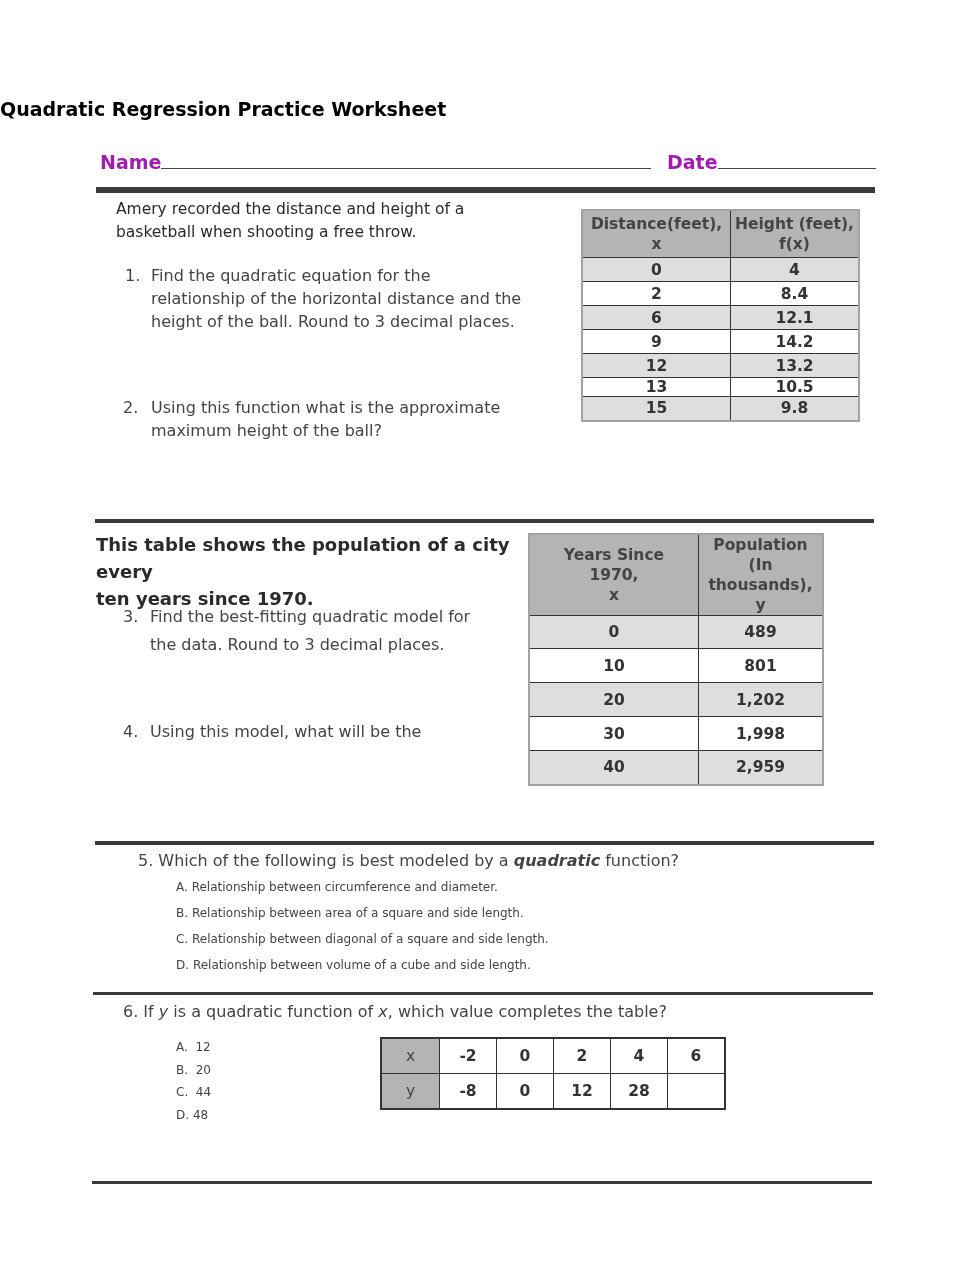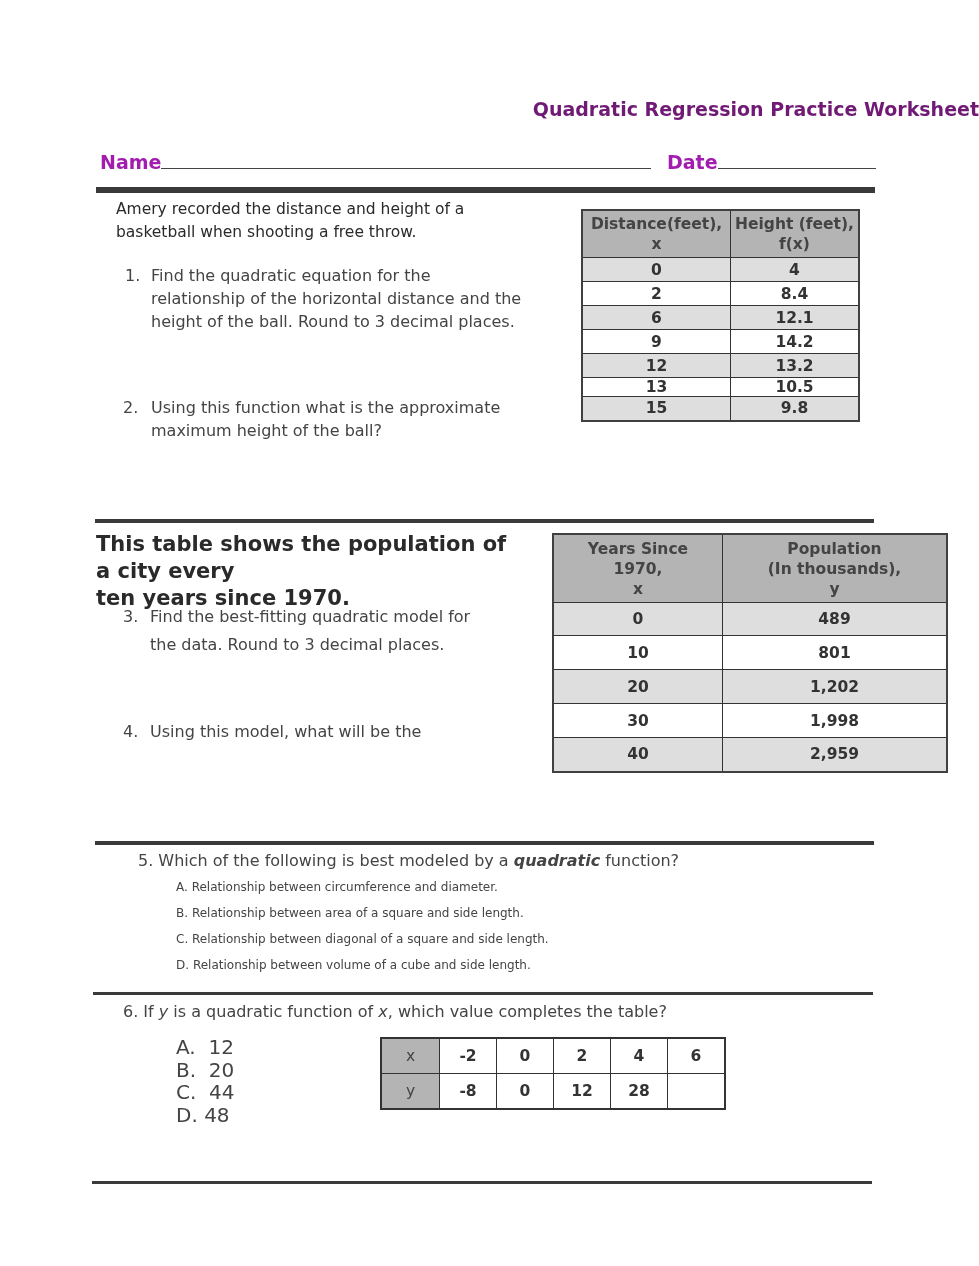--- a/index.html
+++ b/index.html
@@ -2,48 +2,48 @@
 <html><head>
 <meta charset="utf-8">
 <style>
   html, body { margin: 0; padding: 0; background: #ffffff; }
   body {
     width: 979px; height: 1266px; position: relative; overflow: hidden;
     font-family: "DejaVu Sans", sans-serif; color: #2a2a2a;
   }
   .abs { position: absolute; }
   .title {
-    left: 0; width: 979px; top: 98px; text-align: right;
-    font-size: 19px; font-weight: bold; color: #701a75;
+    left: 0; width: 979px; top: 98px; text-align: left;
+    font-size: 19px; font-weight: bold; color: #000000;
   }
   .name-row { top: 150px; font-size: 19px; font-weight: bold; color: #a21caf; }
   .blank { display: inline-block; border-bottom: 1.5px solid #444; vertical-align: baseline; height: 18px; }
   .rule-thick { background: #3a3a3a; height: 6px; }
   .rule-med { background: #3a3a3a; height: 4px; }
   .rule-thin { background: #3a3a3a; height: 3px; }
 
   .intro { font-size: 15.5px; font-weight: normal; color: #2a2a2a; line-height: 23px; margin-left: 18px; }
-  .intro2 { font-size: 21px; font-weight: bold; color: #2a2a2a; line-height: 27px; }
+  .intro2 { font-size: 18px; font-weight: bold; color: #2a2a2a; line-height: 27px; }
 
   .q { font-size: 16px; color: #444; line-height: 23px; display: flex; }
   .q .num { width: 26px; flex: 0 0 26px; }
   .q2 { line-height: 28px; }
 
   table.dt { border-collapse: collapse; position: absolute; }
   table.dt td {
     border: 1.5px solid #333; text-align: center; font-weight: bold;
     font-size: 15.5px; color: #333; padding: 0;
   }
   table.dt td.hd { background: #b4b4b4; color: #444; font-weight: bold; line-height: 20px; }
   table.dt tr.shade td { background: #dedede; }
-  table.dt { border: 2px solid #404040; }
+  table.dt { border: 2px solid #a3a3a3; }
 
   .mc-q { font-size: 16px; color: #444; line-height: 26px; }
   .mc-opt { font-size: 12px; color: #444; line-height: 26px; }
-  .q6-opt { font-size: 20px; color: #444; line-height: 22.5px; }
+  .q6-opt { font-size: 12px; color: #444; line-height: 22.5px; }
 
   table.xy { border-collapse: collapse; position: absolute; border: 2px solid #333; }
   table.xy td {
     border: 1.5px solid #333; text-align: center; font-weight: bold;
     font-size: 15.5px; color: #333; width: 56px; height: 34px; padding: 0;
   }
   table.xy td.lbl { background: #b4b4b4; font-weight: normal; color: #444; width: 57px; }
 </style>
 </head>
 <body>
@@ -138,21 +138,21 @@
   </span>
 </div>
 
 <div class="abs q q2" style="left:123px; top:718px;">
   <span class="num" style="width:27px;flex-basis:27px;">4.</span>
   <span>
     <div>Using this model, what will be the</div>
   </span>
 </div>
 
-<table class="dt" style="left:552px; top:533px; width:396px;">
+<table class="dt" style="left:528px; top:533px; width:296px;">
   <tbody>
       <tr>
     <td class="hd" style="width:168px; height:67px;">
       <div>Years Since</div>
       <div>1970,</div>
       <div>x</div>
     </td>
     <td class="hd">
       <div>Population</div>
       <div>(In thousands),</div>

